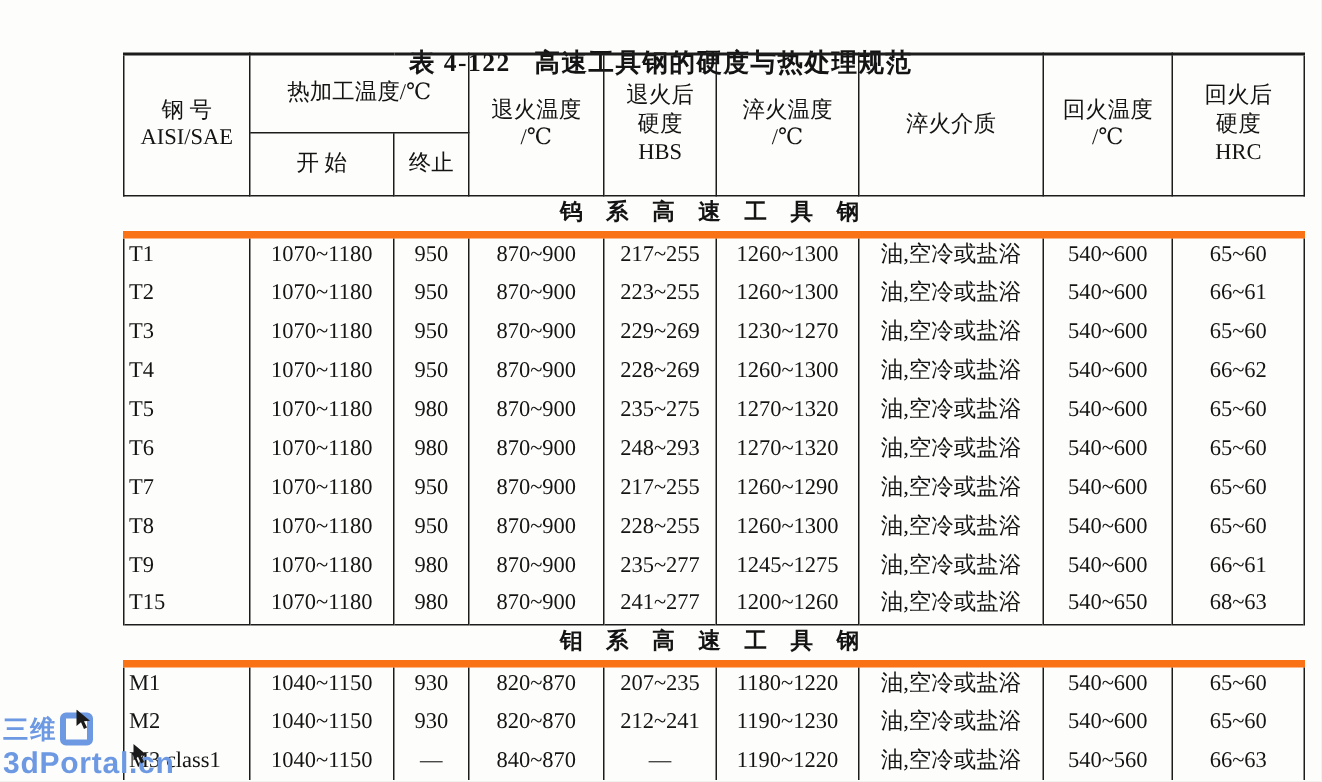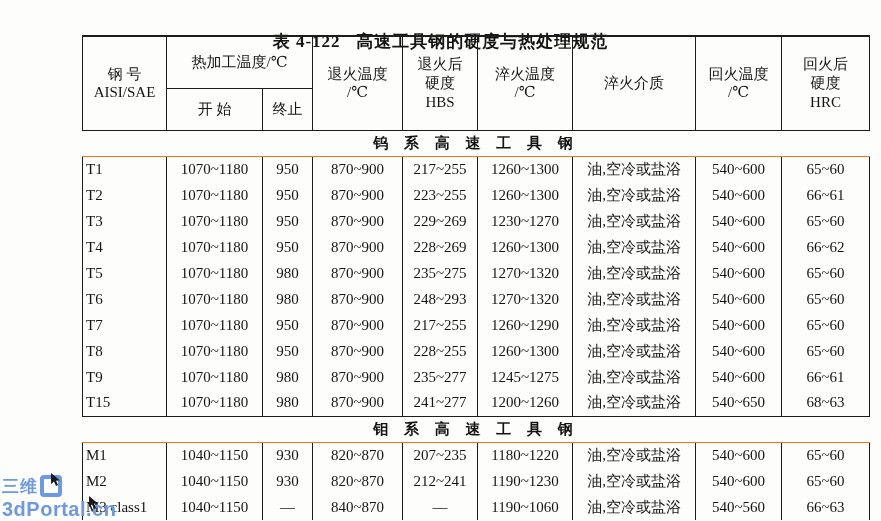--- a/index.html
+++ b/index.html
@@ -49,21 +49,21 @@
     font-weight: normal;
     font-size: 15px;
   }
   .spec-table thead tr.h1 th { height: 52px; }
   .spec-table thead tr.h2 th { height: 42px; }
   .spec-table td { height: 26px; }
   .spec-table tr.section-row td {
     border-left: none;
     border-right: none;
     border-top: 1px solid #1c1c1c;
-    border-bottom: 1px solid #f97316;
+    border-bottom: 5px solid #f97316;
     height: 26px;
     font-weight: bold;
     letter-spacing: 6px;
   }
   .spec-table td.col-steel {
     text-align: left;
     padding-left: 3px;
     white-space: nowrap;
   }
   .spec-table tbody td { font-size: 15px; }
@@ -272,21 +272,21 @@
           <td>油,空冷或盐浴</td>
           <td>540~600</td>
           <td>65~60</td>
         </tr>
         <tr>
           <td class="col-steel">M3 class1</td>
           <td>1040~1150</td>
           <td>—</td>
           <td>840~870</td>
           <td>—</td>
-          <td>1190~1060</td>
+          <td>1190~1220</td>
           <td>油,空冷或盐浴</td>
           <td>540~560</td>
           <td>66~63</td>
         </tr>
       </tbody>
   </table>
 
   <div class="watermark">
     <div class="wm-row1">
       <span class="wm-cn">三维</span>

